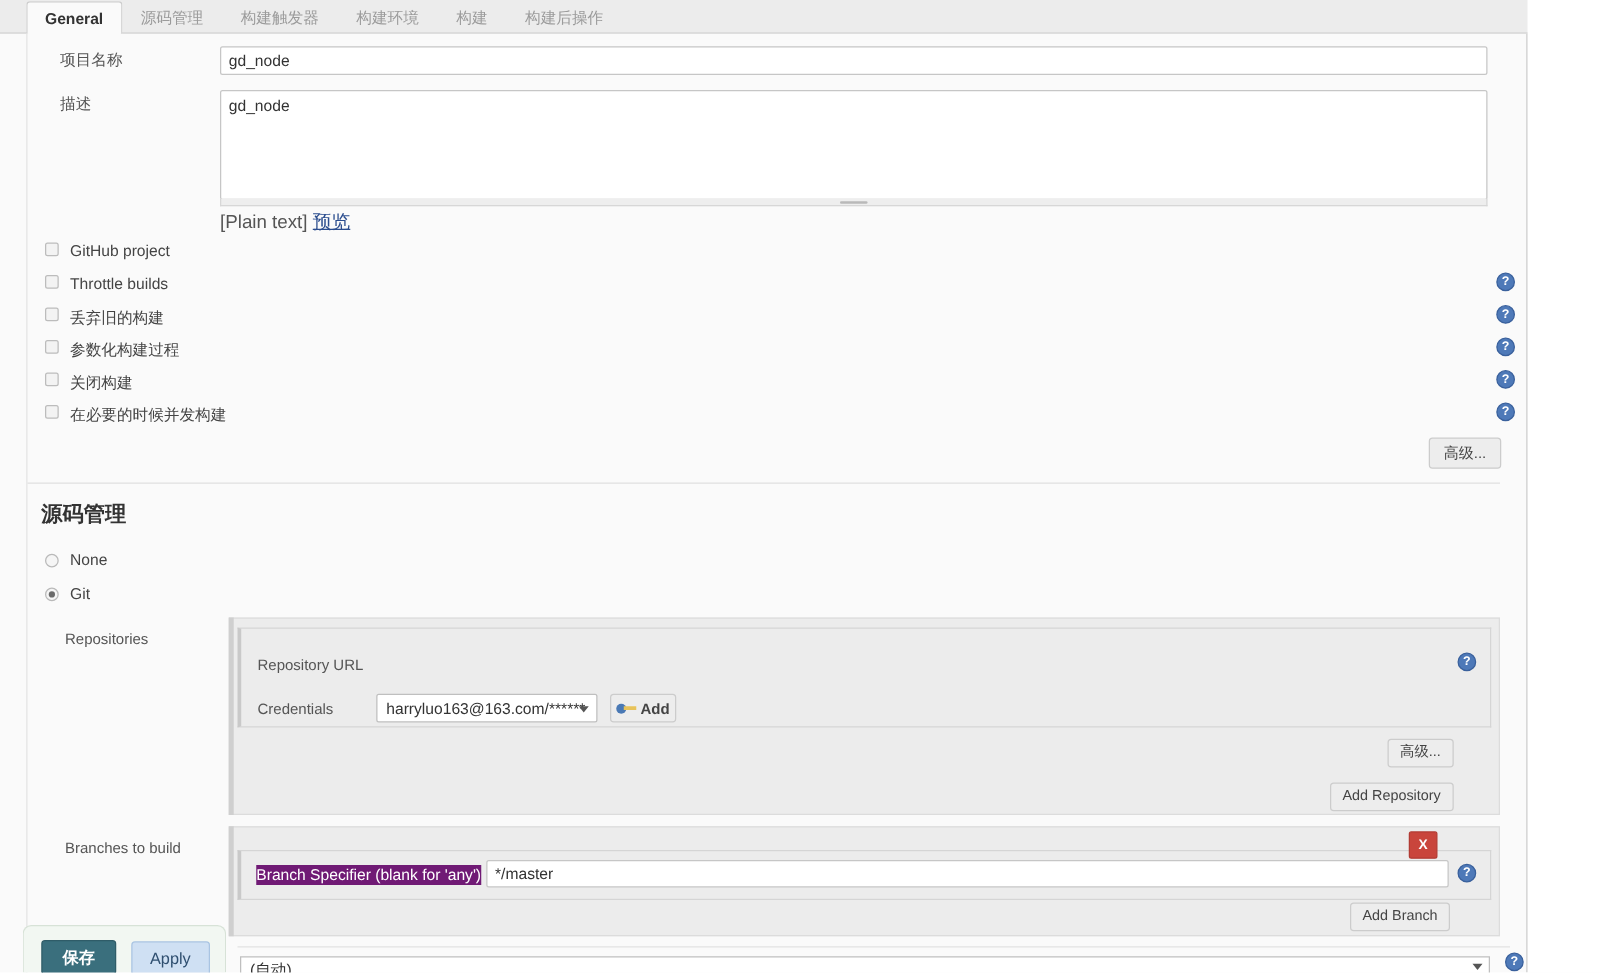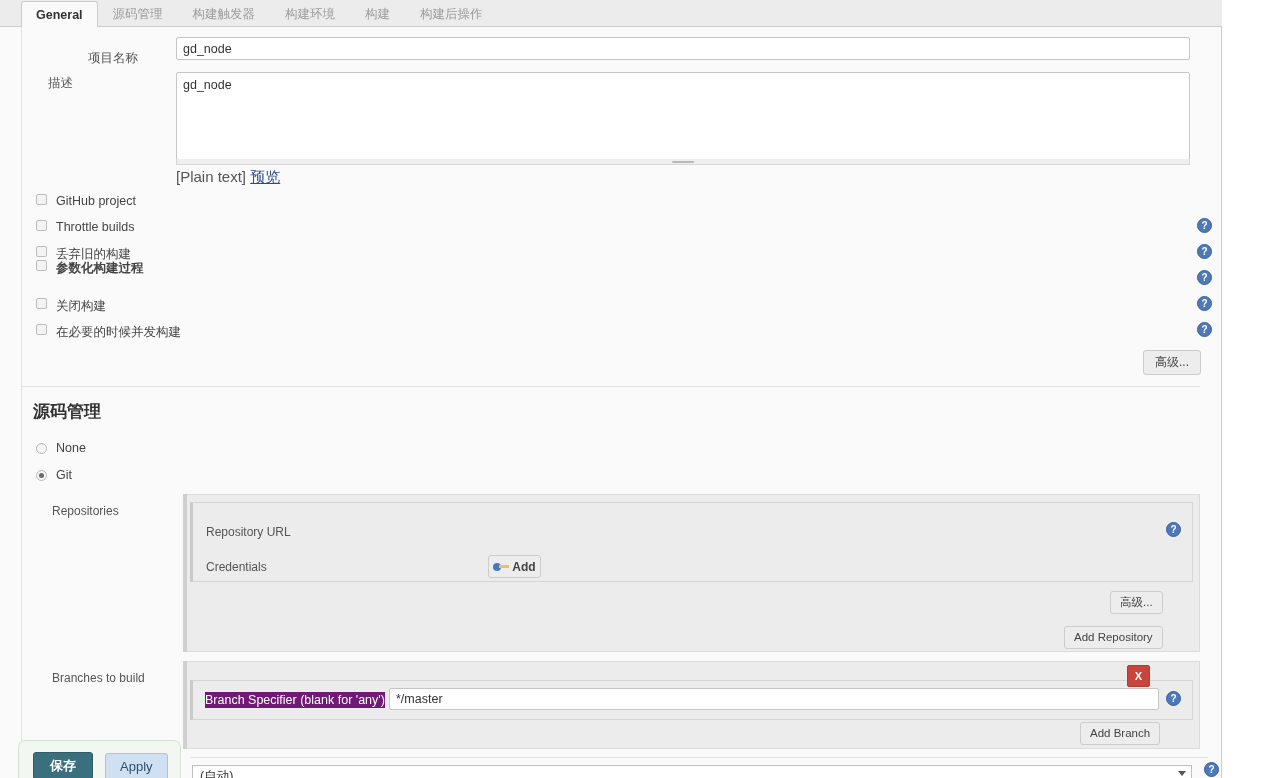--- a/index.html
+++ b/index.html
@@ -277,21 +277,21 @@
         <div class="tab">构建后操作</div>
       </div>
   </div>
 
   <div class="main">
     <div class="col-edge"></div>
   </div>
 
   <div class="rightwhite"></div>
 
-  <div class="row lbl" style="left:48px; top:51px;margin-left:40px;">项目名称</div>
+  <div class="row lbl" style="left:48px; top:41px;">项目名称</div>
   <input class="txt" type="text" style="position: absolute; left: 176px; top: 37px; width: 1014px; height: 23px;" value="gd_node">
 
   <div class="row lbl" style="left:48px; top:76px;">描述</div>
   <textarea class="ta" style="position: absolute; left: 176px; top: 72px; width: 1014px; height: 88px;">gd_node</textarea>
   <div class="ta-handle" style="left:176px; top:159px;"></div>
   <div class="ta-grip" style="left:672px; top:161px;"></div>
 
   <div class="plaintext" style="left:176px; top:168px;">
     <span>[Plain text]</span>
     <span class="preview-link">预览</span>
@@ -305,21 +305,21 @@
       <div class="cbrow" style="left: 36px; top: 220px;">
         <span class="cbox"></span>
         <span class="cbtext">Throttle builds</span>
       </div>
       <div class="help" style="left: 1197px; top: 218px;">?</div>
       <div class="cbrow" style="left: 36px; top: 246px;">
         <span class="cbox"></span>
         <span class="cbtext">丢弃旧的构建</span>
       </div>
       <div class="help" style="left: 1197px; top: 244px;">?</div>
-      <div class="cbrow" style="left: 36px; top: 260px; font-weight: bold;">
+      <div class="cbrow" style="left: 36px; top: 272px;">
         <span class="cbox"></span>
         <span class="cbtext">参数化构建过程</span>
       </div>
       <div class="help" style="left: 1197px; top: 270px;">?</div>
       <div class="cbrow" style="left: 36px; top: 298px;">
         <span class="cbox"></span>
         <span class="cbtext">关闭构建</span>
       </div>
       <div class="help" style="left: 1197px; top: 296px;">?</div>
       <div class="cbrow" style="left: 36px; top: 324px;">
@@ -348,20 +348,24 @@
   <div class="panel-bar" style="left:183px; top:494px; height:158px;"></div>
 
   <div class="row lbl-sm" style="left:52px; top:504px;">Repositories</div>
 
   <div class="panel-inner" style="left:190px; top:502px; width:1003px; height:80px;"></div>
 
   <div class="row lbl-sm" style="left:206px; top:525px;">Repository URL</div>
   <div class="help" style="left:1166px; top:522px;">?</div>
 
   <div class="row lbl-sm" style="left:206px; top:560px;">Credentials</div>
+  <div class="sel" style="left:301px; top:555px; width:177px; height:23px;">
+    <span>harryluo163@163.com/******</span>
+    <span class="caret"></span>
+  </div>
   <div class="addbtn" style="left:488px; top:555px; width:53px; height:23px;">
     <span class="keyicon">
         <i class="kc"></i>
         <i class="kb"></i>
       </span>
     <span>Add</span>
   </div>
 
   <div class="btn small" style="position:absolute; left:1110px; top:591px;">高级...</div>
   <div class="btn small" style="position:absolute; left:1064px; top:626px;">Add Repository</div>

